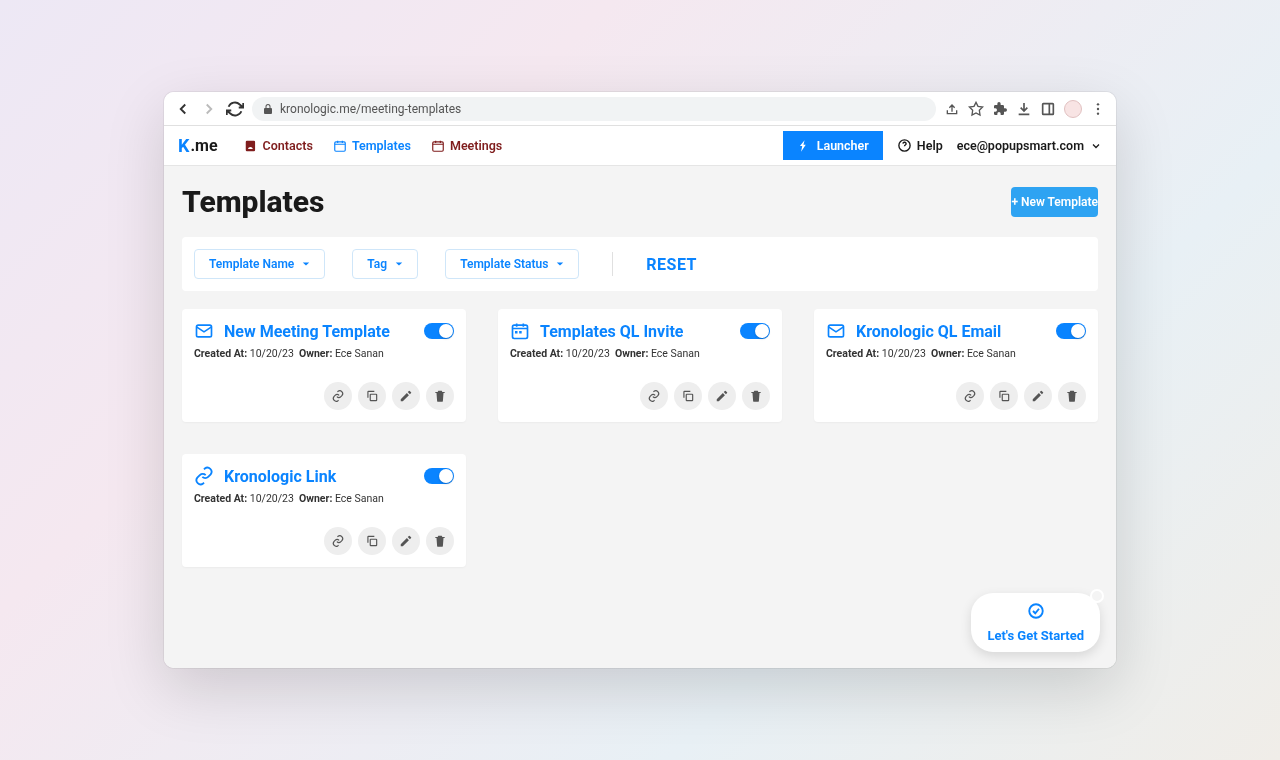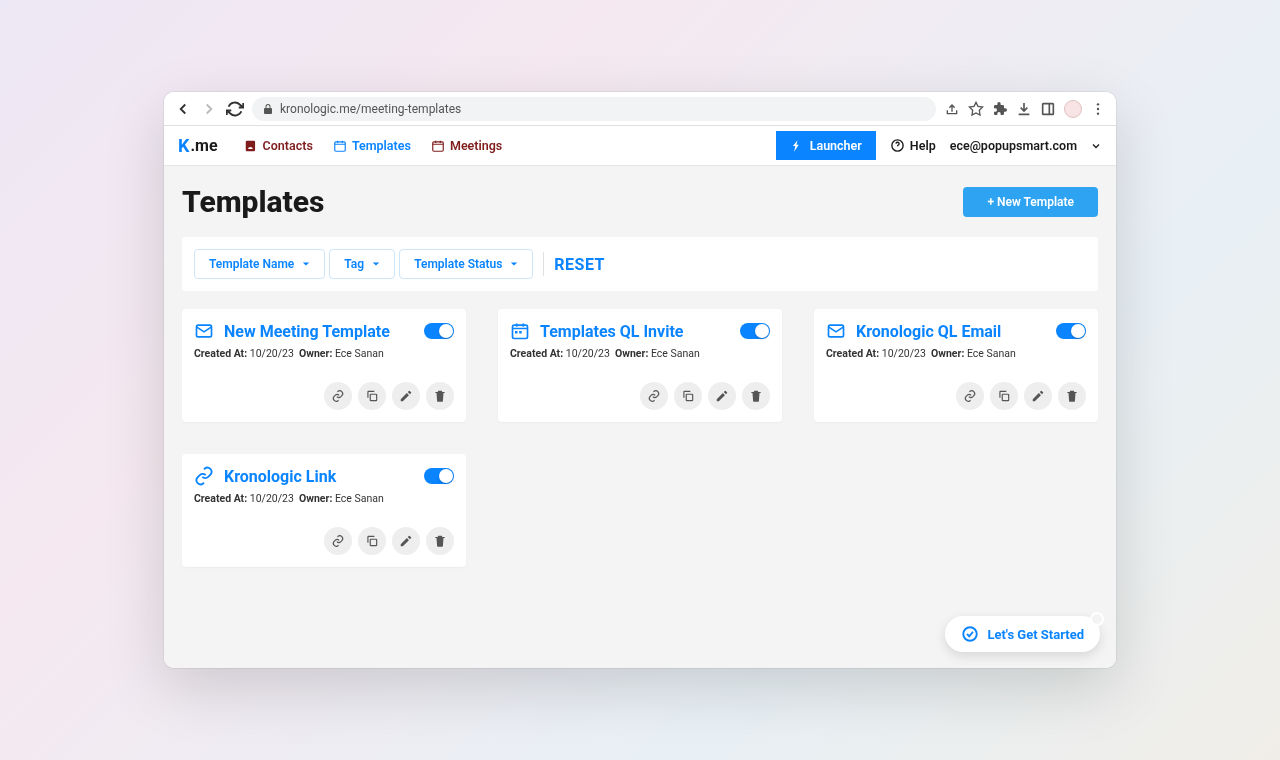--- a/index.html
+++ b/index.html
@@ -19,47 +19,47 @@
 .logo { font-size:16px; font-weight:700; color:#1a1a1a; display:flex; align-items:center; }
 .logo-k { color:#0a84ff; font-size:18px; margin-right:1px; }
 .nav-items { display:flex; gap:0; margin-left:16px; }
 .nav-item { display:flex; align-items:center; gap:5px; padding:6px 10px; font-size:12.5px; font-weight:600; color:#7f1d1d; cursor:pointer; }
 .nav-item.active { color:#0a84ff; }
 .nav-item svg { width:14px; height:14px; }
 .header-right { margin-left:auto; display:flex; align-items:center; gap:14px; }
 .launcher-btn { background:#0a84ff; color:#ffffff; border:none; border-radius:0; padding:7px 14px; font-size:12.5px; font-weight:600; display:flex; align-items:center; gap:6px; cursor:pointer; }
 .launcher-btn svg { width:14px; height:14px; }
 .help { display:flex; align-items:center; gap:5px; font-size:12.5px; font-weight:600; color:#1a1a1a; cursor:pointer; }
-.user-email { font-size:12.5px; font-weight:600; color:#1a1a1a; display:flex; align-items:center; gap:13px; cursor:pointer; }
+.user-email { font-size:12.5px; font-weight:600; color:#1a1a1a; display:flex; align-items:center; gap:6px; cursor:pointer; }
 
 .content { flex:1; background:#f4f4f4; padding:18px; overflow:auto; }
 .page-title-row { display:flex; align-items:center; justify-content:space-between; margin-bottom:18px; }
 .page-title { font-size:30px; font-weight:800; color:#1a1a1a; }
-.new-tmpl { background:#2ea3f2; color:#fff; border:none; border-radius:4px; padding:8px 24px; font-size:12px; font-weight:600; cursor:pointer; }
-
-.filter-bar { background:#fff; border-radius:4px; padding:12px; display:flex; align-items:center; gap:4px; margin-bottom:18px; }
+.new-tmpl { background:#2ea3f2; color:#fff; border:none; border-radius:4px; padding:8px 0; font-size:12px; font-weight:600; cursor:pointer; }
+
+.filter-bar { background:#fff; border-radius:4px; padding:12px; display:flex; align-items:center; gap:27px; margin-bottom:18px; }
 .filter-pill { border:1px solid #cfe6f9; border-radius:4px; padding:7px 14px; font-size:12px; font-weight:600; color:#0a84ff; display:flex; align-items:center; gap:8px; cursor:pointer; background:#fff; }
 .filter-pill svg { width:8px; height:8px; }
 .divider { width:1px; height:24px; background:#e0e0e0; margin:0 6px; }
 .reset { font-size:16px; font-weight:700; color:#0a84ff; letter-spacing:0.5px; cursor:pointer; }
 
 .cards { display:grid; grid-template-columns:repeat(3,1fr); gap:32px; }
 .card { background:#fff; border-radius:4px; padding:12px; box-shadow:0 1px 2px rgba(0,0,0,0.04); }
 .card-top { display:flex; align-items:center; gap:10px; margin-bottom:6px; }
 .card-icon { width:20px; height:20px; color:#0a84ff; flex-shrink:0; }
 .card-title { font-size:16px; font-weight:700; color:#0a84ff; flex:1; }
 .toggle { position:relative; width:30px; height:16px; background:#0a84ff; border-radius:8px; cursor:pointer; }
 .toggle::after { content:''; position:absolute; right:1px; top:1px; width:14px; height:14px; background:#fff; border-radius:50%; box-shadow:0 1px 2px rgba(0,0,0,0.2); }
 .card-meta { font-size:10.5px; color:#333; margin-bottom:22px; }
 .card-meta b { font-weight:700; }
 .card-actions { display:flex; justify-content:flex-end; gap:6px; }
 .action-btn { width:28px; height:28px; border-radius:50%; background:#eee; display:flex; align-items:center; justify-content:center; cursor:pointer; color:#555; }
 .action-btn svg { width:14px; height:14px; }
 
-.get-started { position:absolute; bottom:16px; right:16px; background:#fff; border-radius:22px; padding:9px 16px; box-shadow:0 4px 12px rgba(0,0,0,0.12); display:flex; align-items:center; gap:8px; font-size:13px; font-weight:700; color:#0a84ff; cursor:pointer; }
+.get-started { position:absolute; bottom:16px; right:16px; background:#fff; border-radius:22px; padding:9px 16px; box-shadow:0 4px 12px rgba(0,0,0,0.12); display:flex; align-items:center; gap:8px; font-size:13px; font-weight:700; color:#0a84ff; cursor:pointer;flex-direction:column; }
 .gs-dot { position:absolute; top:-4px; right:-4px; width:14px; height:14px; background:#f4f4f4; border-radius:50%; border:2px solid #fff; }
 </style>
 </head>
 <body>
 
 <div class="browser">
 
   <div class="chrome-bar">
     <div class="nav-btn">
       <svg viewBox="0 0 24 24" fill="none" stroke="currentColor" stroke-width="2.5">

